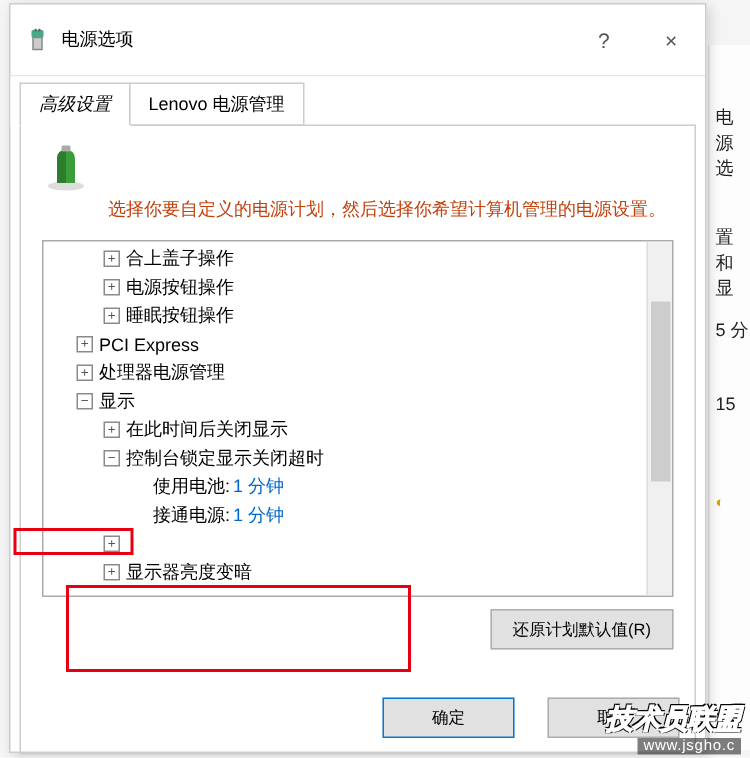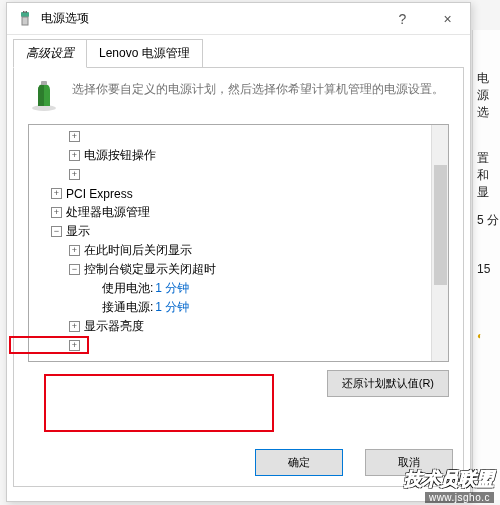--- a/index.html
+++ b/index.html
@@ -15,21 +15,21 @@
   }
   .dialog {
     position: absolute;
     left: 6px; top: 2px;
     width: 465px; height: 500px;
     background: #fff;
     border: 1px solid #ccc;
     box-shadow: 2px 2px 8px rgba(0,0,0,0.15);
   }
   .titlebar {
-    height: 32px;
+    height: 48px;
     display: flex;
     align-items: center;
     padding: 0 0 0 10px;
     border-bottom: 1px solid #e5e5e5;
   }
   .title-icon {
     width: 16px; height: 16px;
     margin-right: 8px;
   }
   .title-text {
@@ -74,21 +74,22 @@
     display: flex;
     gap: 12px;
     margin-bottom: 12px;
   }
   .plan-icon {
     width: 32px; height: 32px;
     flex: 0 0 32px;
   }
   .desc-text {
     line-height: 1.5;
-    color: #737373;
+    color: #c2410c;
+    margin-top: 34px;
   }
   .combo {
     width: 100%;
     height: 22px;
     border: 1px solid #aaa;
     background: #fff;
     display: flex;
     align-items: center;
     padding: 0 6px;
     margin-bottom: 6px;
@@ -266,29 +267,31 @@
           </svg>
       </span>
       <div class="desc-text">选择你要自定义的电源计划，然后选择你希望计算机管理的电源设置。</div>
     </div>
 
 
     <div class="tree" id="tree" style="position:relative;">
       <div class="tree-row">
           <span class="indent" style="width: 36px;"></span>
           <span class="plusminus">+</span>
+          <span class="tree-label">合上盖子操作</span>
         </div>
         <div class="tree-row">
           <span class="indent" style="width: 36px;"></span>
           <span class="plusminus">+</span>
           <span class="tree-label">电源按钮操作</span>
         </div>
         <div class="tree-row">
           <span class="indent" style="width: 36px;"></span>
           <span class="plusminus">+</span>
+          <span class="tree-label">睡眠按钮操作</span>
         </div>
         <div class="tree-row">
           <span class="indent" style="width: 18px;"></span>
           <span class="plusminus">+</span>
           <span class="tree-label">PCI Express</span>
         </div>
         <div class="tree-row">
           <span class="indent" style="width: 18px;"></span>
           <span class="plusminus">+</span>
           <span class="tree-label">处理器电源管理</span>
@@ -316,25 +319,25 @@
         </div>
         <div class="tree-row">
           <span class="indent" style="width: 54px;"></span>
           <span class="noexp"></span>
           <span class="tree-label">接通电源:</span>
           <span class="tree-value"> 1 分钟</span>
         </div>
         <div class="tree-row">
           <span class="indent" style="width: 36px;"></span>
           <span class="plusminus">+</span>
-          <span class="tree-label">显示器亮度</span>
-        </div>
-        <div class="tree-row">
-          <span class="indent" style="width: 36px;"></span>
-          <span class="plusminus">+</span>
+        </div>
+        <div class="tree-row">
+          <span class="indent" style="width: 36px;"></span>
+          <span class="plusminus">+</span>
+          <span class="tree-label">显示器亮度变暗</span>
         </div>
         <div class="scrollbar-v">
         <div class="thumb" style="top:40px; height:120px;"></div>
       </div>
     </div>
 
     <div class="restore-row">
       <span class="btn">还原计划默认值(R)</span>
     </div>
 

